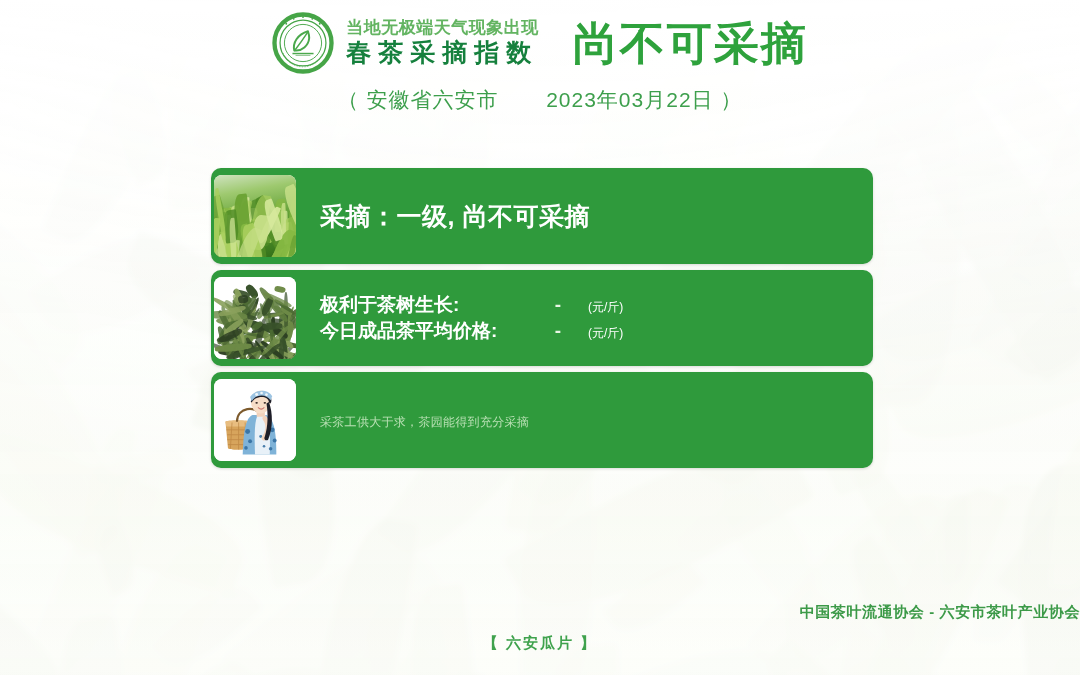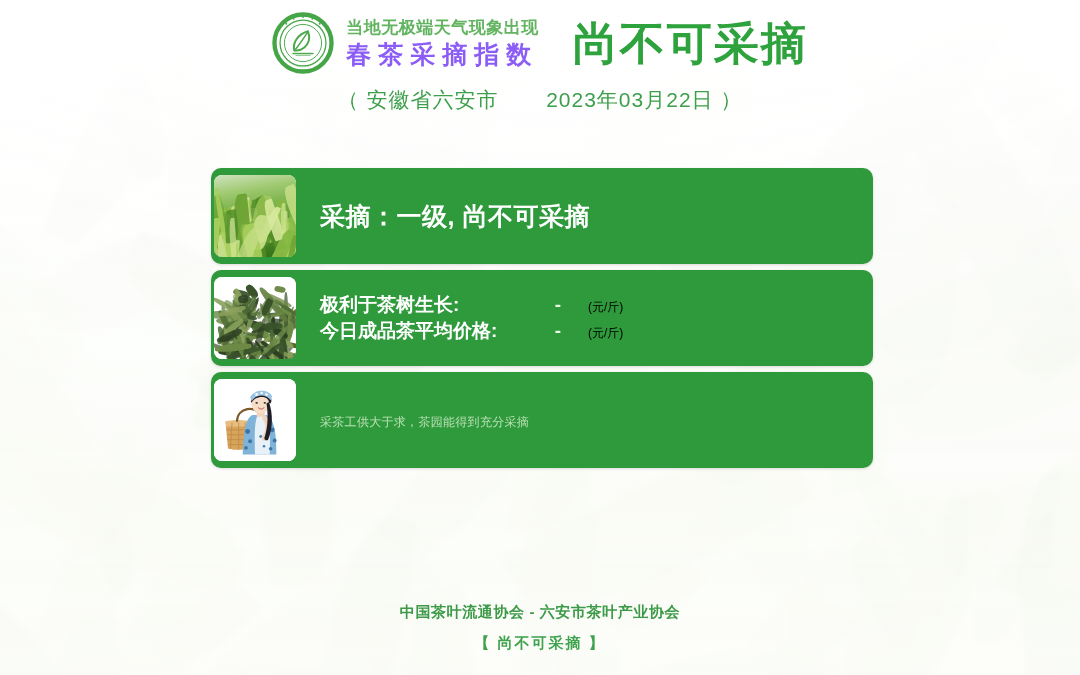--- a/index.html
+++ b/index.html
@@ -30,21 +30,21 @@
   
   .header{position:absolute;left:0;right:0;top:12px;text-align:center;}
   .headrow{display:flex;align-items:center;justify-content:center;gap:12px;}
   .logo{width:62px;height:62px;flex:0 0 auto;}
   .titleblock{display:flex;flex-direction:column;align-items:flex-start;line-height:1;}
   .t-small{
     font-size:17px;color:#63b461;font-weight:600;letter-spacing:.5px;
     margin-bottom:6px;
   }
   .t-big{
-    font-size:25px;color:#8b5cf6;font-weight:bold;letter-spacing:7px;
+    font-size:25px;color:#15803d;font-weight:bold;letter-spacing:7px;font-family:Liberation Mono, monospace;
   }
   .brandname{
     font-size:45px;color:#2ea23c;font-weight:bold;letter-spacing:2px;
     margin-left:22px;line-height:1;
   }
   .subline{
     margin-top:12px;font-size:21px;color:#3d9f4c;letter-spacing:1px;
   }
   .subline .gap{display:inline-block;width:34px;}
 
@@ -70,34 +70,34 @@
     line-height:1.2;white-space:nowrap;
   }
   .csub{
     color:#b9e0b4;font-size:12px;margin-top:5px;letter-spacing:.3px;white-space:nowrap;
   }
 
   
   .pricerow{display:flex;align-items:baseline;white-space:nowrap;line-height:1.35;}
   .plabel{color:#ffffff;font-size:19px;font-weight:bold;width:208px;}
   .pval{color:#e9f6e4;font-size:19px;font-weight:bold;width:60px;text-align:center;}
-  .punit{color:#000000;font-size:12px;}
+  .punit{color:#ffffff;font-size:12px;}
 
   
   .art{position:absolute;inset:0;}
   .freshleaf{background:linear-gradient(170deg,#cfe3c0 0%,#9ec96f 22%,#5f9e33 55%,#2f6d17 100%);}
   .freshleaf .bl{position:absolute;border-radius:50% 6% 50% 6%/50% 6% 50% 6%;}
   .driedtea{background:#ffffff;}
   .driedtea .st{position:absolute;background:#4b6b33;border-radius:40%;}
   .sunbox{background:#ffffff;}
   .womanbox{background:#ffffff;}
 
   
   .footer{position:absolute;left:0;right:0;bottom:22px;text-align:center;}
-  .f1{font-size:15px;color:#3c9a48;font-weight:bold;letter-spacing:.6px;}
+  .f1{font-size:15px;color:#3c9a48;font-weight:bold;letter-spacing:.6px;text-align:right;}
   .f2{font-size:15px;color:#3fa24d;font-weight:bold;margin-top:12px;letter-spacing:2px;}
 </style>
 </head>
 <body>
 
 <div id="stage">
 
   <div class="bg-photo">
     <div class="leafwrap" id="leafwrap">
         <div class="leaf" style="width: 85.5787px; height: 318.616px; left: 72.7428px; top: 216.228px; background: rgb(195, 205, 146); opacity: 0.56; transform: rotate(-34.8deg);"></div>
@@ -542,16 +542,16 @@
         </svg>
       </div>
       <div class="cbody">
         <div class="csub">采茶工供大于求，茶园能得到充分采摘</div>
       </div>
     </div>
   </div>
 
   <div class="footer">
     <div class="f1">中国茶叶流通协会 - 六安市茶叶产业协会</div>
-    <div class="f2">【 尚不可采摘 】</div>
+    <div class="f2">【 六安瓜片 】</div>
   </div>
 
 </div>
 
 </body></html>

